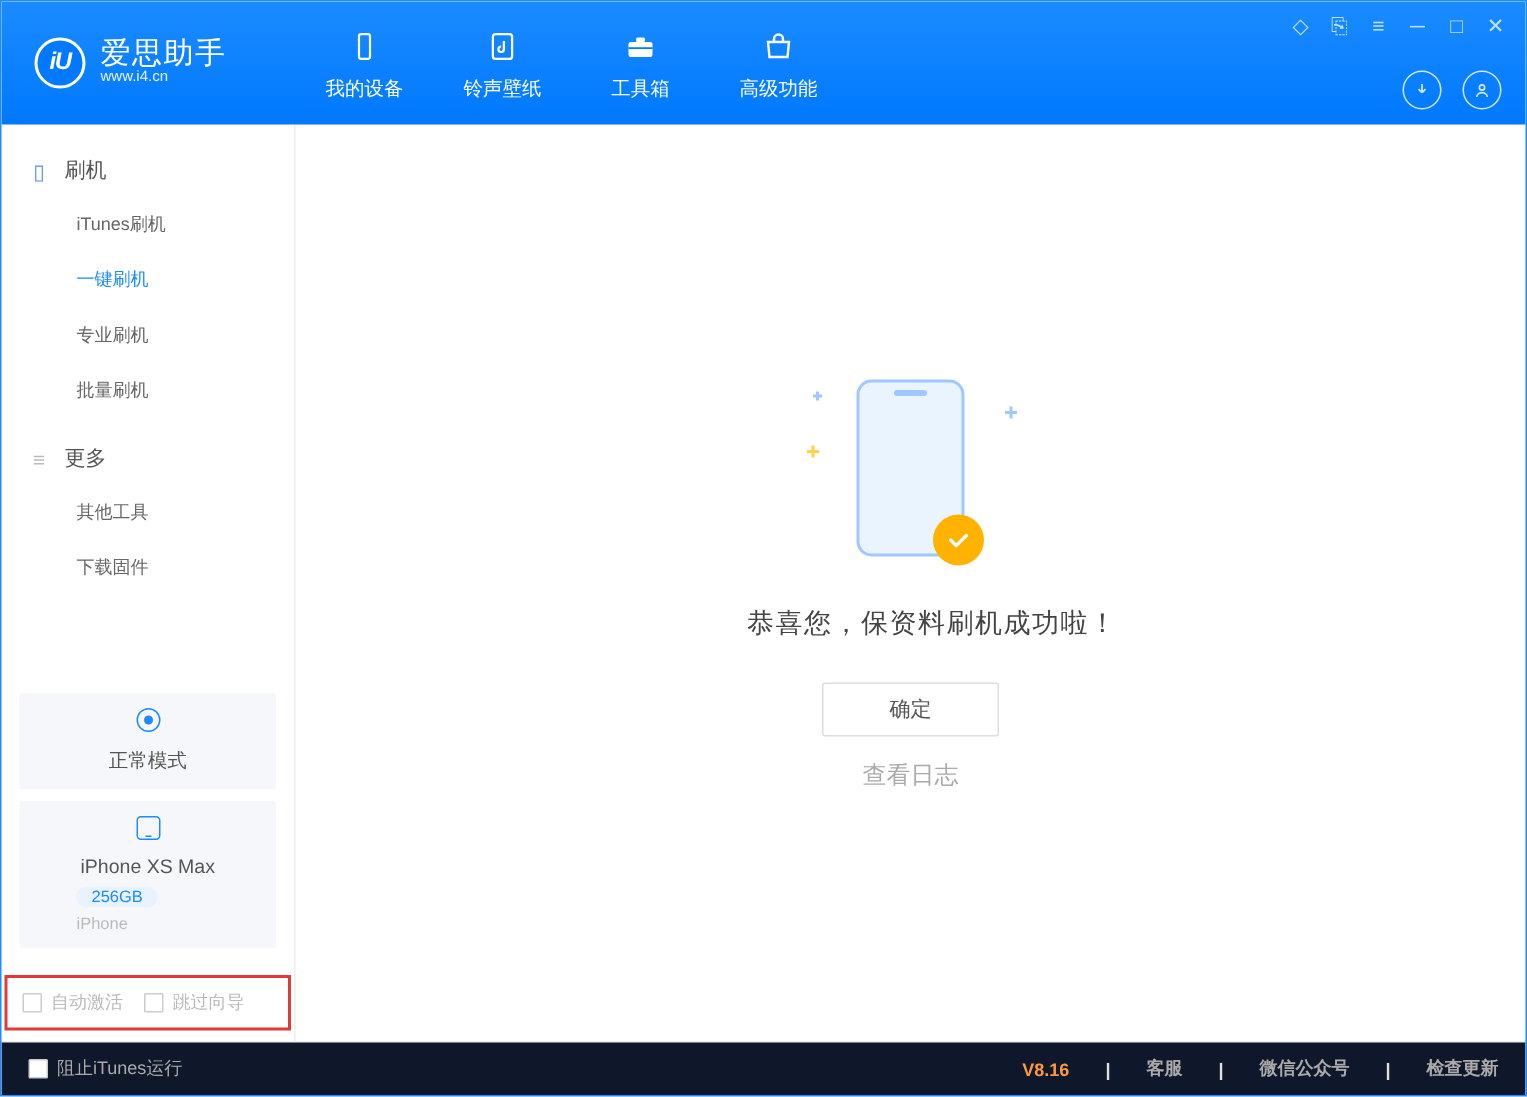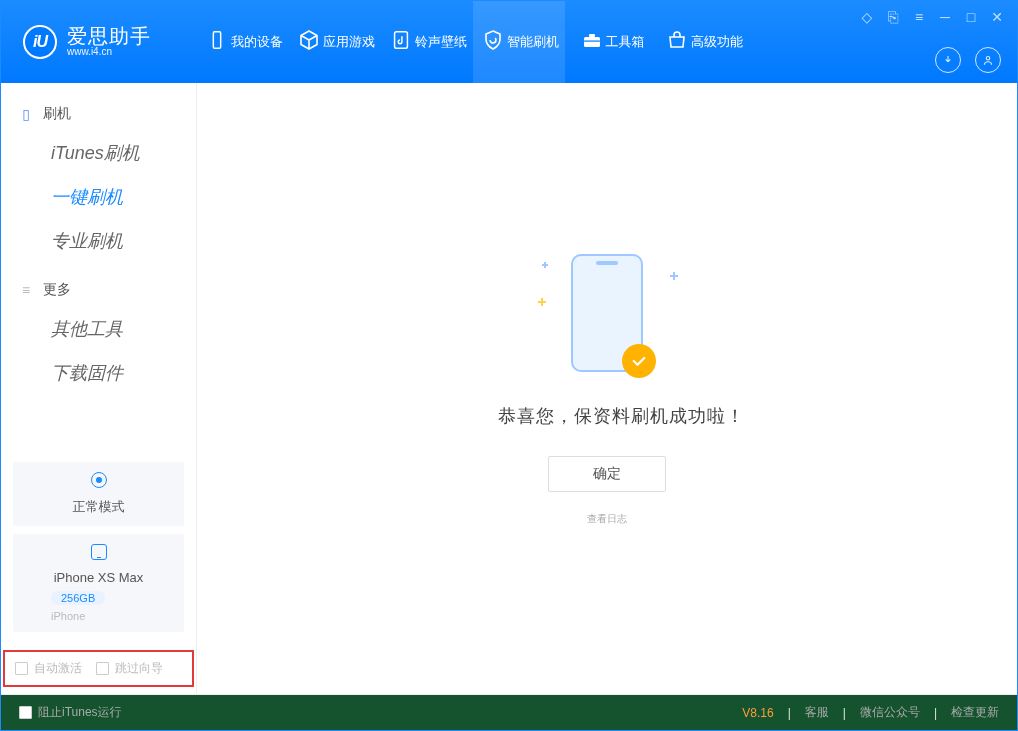--- a/index.html
+++ b/index.html
@@ -5,34 +5,34 @@
 * { margin: 0; padding: 0; box-sizing: border-box; font-family: "Microsoft YaHei", Arial, sans-serif; }
 body { background: #fff; width: 1018px; height: 731px; overflow: hidden; position: relative; border: 1px solid #1b8bff;}
 .header { background: linear-gradient(180deg, #1b8bff 0%, #0079ff 100%); height: 82px; display: flex; align-items: stretch; position: relative; }
 .logo-block { display: flex; align-items: center; padding-left: 22px; width: 196px; }
 .logo-circle { width: 34px; height: 34px; border-radius: 50%; border: 2.5px solid #fff; display: flex; align-items: center; justify-content: center; color: #0079ff; background: #0079ff; position: relative;}
 .logo-circle::after { content: "iU"; font-weight: 900; font-size: 16px; color: #fff; font-style: italic; letter-spacing: -1px;}
 .logo-text { color: #fff; margin-left: 10px; }
 .logo-text .cn { font-size: 20px; font-weight: 500; letter-spacing: 1px; line-height: 1; }
 .logo-text .en { font-size: 10px; opacity: .9; line-height: 1.2; }
 .nav { display: flex; height: 100%; }
-.nav-item { width: 92px; display: flex; flex-direction: row; align-items: center; justify-content: center; color: #fff; cursor: pointer; position: relative;}
+.nav-item { width: 92px; display: flex; flex-direction: column; align-items: center; justify-content: center; color: #fff; cursor: pointer; position: relative;}
 .nav-item.active { background: rgba(255,255,255,.12); }
 .nav-item .icon { width: 28px; height: 28px; margin-bottom: 5px; display:flex; align-items:center; justify-content:center;}
 .nav-item .label { font-size: 13px; }
 .title-icons { position: absolute; right: 12px; top: 8px; display: flex; gap: 10px; align-items:center;}
 .title-icons span { color: #bfe0ff; font-size: 14px; cursor: pointer; display:inline-flex; width:16px; height:16px; align-items:center; justify-content:center;}
 .right-circles { position: absolute; right: 16px; bottom: 10px; display: flex; gap: 14px; }
 .right-circles span { width: 26px; height: 26px; border: 1.5px solid #cfe8ff; border-radius: 50%; display:inline-flex; align-items:center; justify-content:center; color:#cfe8ff; font-size:14px; cursor:pointer;}
 
 .body { display: flex; height: 614px; }
 .sidebar { width: 196px; border-right: 1px solid #eee; display: flex; flex-direction: column; padding-top: 14px; }
 .side-group-header { display:flex; align-items:center; gap:10px; padding: 8px 18px; color:#555; font-size:14px; font-weight:500;}
 .side-group-header .sicon { color:#5a8cff; font-size:14px; width:14px; text-align:center;}
-.side-sub { padding: 10px 18px 10px 50px; font-size: 18px; color: #666; cursor: pointer; font-style: italic; }
+.side-sub { padding: 10px 18px 10px 50px; font-size: 12px; color: #666; cursor: pointer; }
 .side-sub.active { color: #1b8bff; }
 .spacer { flex: 1; }
 .status-block { margin: 8px 12px; background:#f5f7fa; border-radius:2px; padding:10px 12px; display:flex; align-items:center; gap:10px; color:#555; font-size:13px;flex-direction:column;}
 .status-block .dot { width:16px; height:16px; border-radius:50%; border:1.5px solid #1b8bff; display:inline-flex; align-items:center; justify-content:center;}
 .status-block .dot::after { content:""; width:6px; height:6px; border-radius:50%; background:#1b8bff;}
 .device-block { margin: 0 12px 10px; background:#f5f7fa; border-radius:2px; padding:10px 12px;}
 .device-block .row1 { display:flex; align-items:center; gap:10px; color:#555; font-size:13px; font-weight:500;flex-direction:column;}
 .device-block .dicon { width:16px; height:16px; border:1.5px solid #1b8bff; border-radius:3px; display:inline-block; position:relative;}
 .device-block .dicon::after{content:""; position:absolute; bottom:1px; left:50%; transform:translateX(-50%); width:4px; height:1.5px; background:#1b8bff;}
 .device-block .badge { display:inline-block; margin-top:6px; margin-left:26px; font-size:11px; color:#1b8bff; background:#e8f3ff; border-radius:10px; padding:1px 10px;}
@@ -52,25 +52,25 @@
 .spark::before,.spark::after{content:"";position:absolute;background:currentColor;}
 .spark::before{left:3px; top:0; width:2px; height:8px;}
 .spark::after{left:0; top:3px; width:8px; height:2px;}
 .spark.a { color:#ffd24d; left:6px; top:44px;}
 .spark.b { color:#9ec8ff; left:10px; top:8px; width:6px; height:6px;}
 .spark.b::before{left:2px;width:2px;height:6px;} .spark.b::after{top:2px;width:6px;height:2px;}
 .spark.c { color:#9ec8ff; right:4px; top:18px;}
 
 .msg { font-size:18px; color:#444; letter-spacing:1px; margin-bottom:28px;margin-left:29px;}
 .ok-btn { display:inline-block; border:1px solid #ddd; background:#fff; color:#555; font-size:14px; padding:8px 44px; border-radius:2px; cursor:pointer; margin-bottom:16px;}
-.loglink { font-size:10px; color:#aaa; cursor:pointer; text-decoration:none;}
-
-.footer { position:absolute; left:0; right:0; bottom:0; height:36px; border-top:1px solid #eee; display:flex; padding:0 18px; font-size:12px; color:#aaa; background:#14532d;}
+.loglink { font-size:16px; color:#aaa; cursor:pointer; text-decoration:none;}
+
+.footer { position:absolute; left:0; right:0; bottom:0; height:36px; border-top:1px solid #eee; display:flex; padding:0 18px; font-size:12px; color:#aaa; background:#0f172a;}
 .footer .chk { color:#aaa;}
-.footer .right { margin-left:auto; display:flex; align-items:center; gap:14px;}
+.footer .right { margin-left:auto; display:flex; align-items:center; gap:24px;font-weight:bold;}
 .footer .divider { color:#e0e0e0;}
 .footer .ver { color:#ff9a3c;}
 </style>
 </head>
 <body>
 
 <div class="header">
   <div class="logo-block">
     <span class="logo-circle"></span>
     <div class="logo-text">
@@ -82,44 +82,26 @@
     <div class="nav-item">
       <span class="icon">
           <svg viewBox="0 0 24 24" width="22" height="22" fill="none" stroke="#fff" stroke-width="1.6">
             <rect x="8" y="3" width="8" height="18" rx="1.5"></rect>
           </svg>
         </span>
       <span class="label">我的设备</span>
     </div>
     <div class="nav-item">
       <span class="icon">
-          <svg viewBox="0 0 24 24" width="24" height="24" fill="none" stroke="#fff" stroke-width="1.6">
-            <path d="M12 3l8 4.5v9L12 21l-8-4.5v-9L12 3z"></path>
-            <path d="M4 7.5l8 4.5 8-4.5M12 12v9"></path>
-          </svg>
-        </span>
-      <span class="label">应用游戏</span>
-    </div>
-    <div class="nav-item">
-      <span class="icon">
           <svg viewBox="0 0 24 24" width="22" height="22" fill="none" stroke="#fff" stroke-width="1.6">
             <rect x="5" y="3" width="14" height="18" rx="2"></rect>
             <path d="M13 8v6a2 2 0 11-2-2"></path>
           </svg>
         </span>
       <span class="label">铃声壁纸</span>
-    </div>
-    <div class="nav-item active">
-      <span class="icon">
-          <svg viewBox="0 0 24 24" width="24" height="24" fill="none" stroke="#fff" stroke-width="1.6">
-            <path d="M12 3l7 3v5c0 5-3 8-7 10-4-2-7-5-7-10V6l7-3z"></path>
-            <path d="M9 12a3 3 0 105.2-2M15 12a3 3 0 01-5.2 2"></path>
-          </svg>
-        </span>
-      <span class="label">智能刷机</span>
     </div>
     <div class="nav-item">
       <span class="icon">
           <svg viewBox="0 0 24 24" width="24" height="24" fill="#fff">
             <rect x="4" y="9" width="16" height="10" rx="1.5"></rect>
             <rect x="9" y="6" width="6" height="3" rx="1"></rect>
             <rect x="4" y="12.5" width="16" height="1.2" fill="#0079ff"></rect>
           </svg>
         </span>
       <span class="label">工具箱</span>
@@ -159,20 +141,21 @@
 
 <div class="body">
   <div class="sidebar">
     <div class="side-group-header">
       <span class="sicon">▯</span>
       <span>刷机</span>
     </div>
     <div class="side-sub">iTunes刷机</div>
     <div class="side-sub active">一键刷机</div>
     <div class="side-sub">专业刷机</div>
+    <div class="side-sub">批量刷机</div>
 
     <div class="side-group-header" style="margin-top:10px;">
       <span class="sicon" style="color:#bbb;">≡</span>
       <span>更多</span>
     </div>
     <div class="side-sub">其他工具</div>
     <div class="side-sub">下载固件</div>
 
     <div class="spacer"></div>
 

